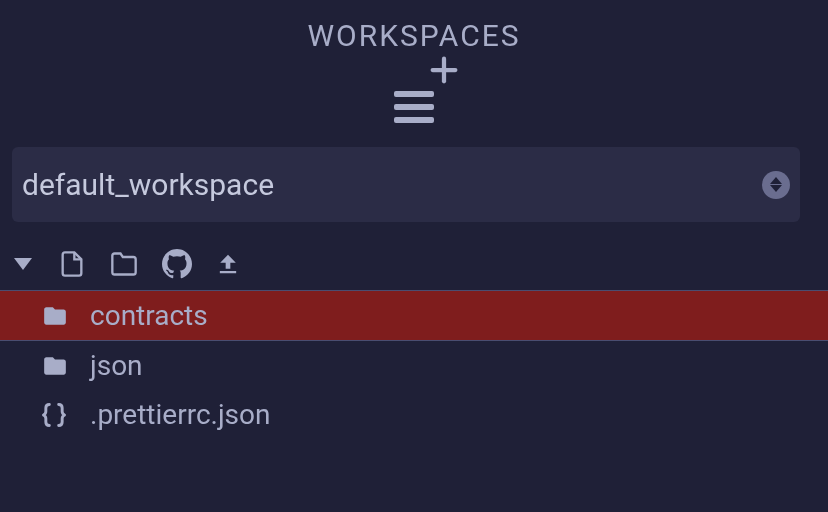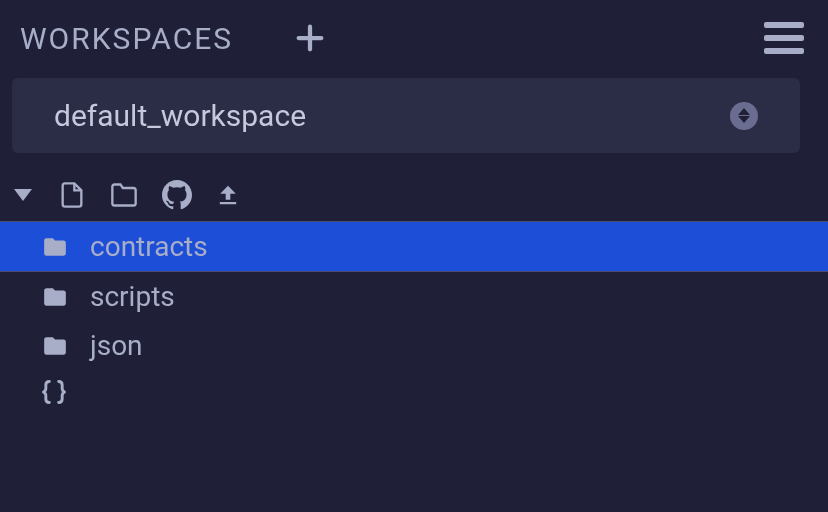--- a/index.html
+++ b/index.html
@@ -8,20 +8,21 @@
       height: 512px;
       background: #1f2037;
       color: #a8adc8;
       font-family: -apple-system, BlinkMacSystemFont, "Segoe UI", Roboto, sans-serif;
       overflow: hidden;
     }
     .header {
       display: flex;
       align-items: center;
       padding: 18px 20px 10px 20px;
+      flex-direction: column;
     }
     .header-title {
       font-size: 30px;
       letter-spacing: 2px;
       font-weight: 400;
       color: #a8adc8;
     }
     .add-btn {
       margin-left: 60px;
       color: #a8adc8;
@@ -41,21 +42,21 @@
       width: 40px;
       height: 6px;
       background: #a8adc8;
       border-radius: 2px;
       display: block;
     }
     .selector {
       margin: 10px 28px 20px 12px;
       background: #2b2c46;
       border-radius: 6px;
-      padding: 20px 42px;
+      padding: 20px 10px;
       display: flex;
       align-items: center;
       justify-content: space-between;
       cursor: pointer;
     }
     .selector-text {
       font-size: 30px;
       color: #c5c9dd;
     }
     .updown {
@@ -107,21 +108,21 @@
     .tree-row {
       display: flex;
       align-items: center;
       gap: 18px;
       padding: 8px 0 8px 40px;
       font-size: 28px;
       color: #a8adc8;
       cursor: pointer;
     }
     .tree-row.selected {
-      background: #1d4ed8;
+      background: #7f1d1d;
       border: 1px solid #4a4d70;
       border-left: none;
       border-right: none;
     }
     .tree-icon {
       display: flex;
       align-items: center;
       width: 32px;
     }
     svg { display: block; }
@@ -186,31 +187,24 @@
         </svg>
     </span>
     <span>contracts</span>
   </div>
   <div class="tree-row">
     <span class="tree-icon">
       <svg width="30" height="26" viewBox="0 0 24 24" fill="#a8adc8">
           <path d="M10 4H4c-1.1 0-2 .9-2 2v12c0 1.1.9 2 2 2h16c1.1 0 2-.9 2-2V8c0-1.1-.9-2-2-2h-8l-2-2z"></path>
         </svg>
     </span>
-    <span>scripts</span>
-  </div>
-  <div class="tree-row">
-    <span class="tree-icon">
-      <svg width="30" height="26" viewBox="0 0 24 24" fill="#a8adc8">
-          <path d="M10 4H4c-1.1 0-2 .9-2 2v12c0 1.1.9 2 2 2h16c1.1 0 2-.9 2-2V8c0-1.1-.9-2-2-2h-8l-2-2z"></path>
-        </svg>
-    </span>
     <span>json</span>
   </div>
   <div class="tree-row">
     <span class="tree-icon">
       <svg width="28" height="28" viewBox="0 0 24 24" fill="none" stroke="#a8adc8" stroke-width="2.5" stroke-linecap="round" stroke-linejoin="round">
           <path d="M8 3c-2 0-3 1-3 3v3c0 2-2 3-2 3s2 1 2 3v3c0 2 1 3 3 3"></path>
           <path d="M16 3c2 0 3 1 3 3v3c0 2 2 3 2 3s-2 1-2 3v3c0 2-1 3-3 3"></path>
         </svg>
     </span>
+    <span>.prettierrc.json</span>
   </div>
 </div>
 
 </body></html>

